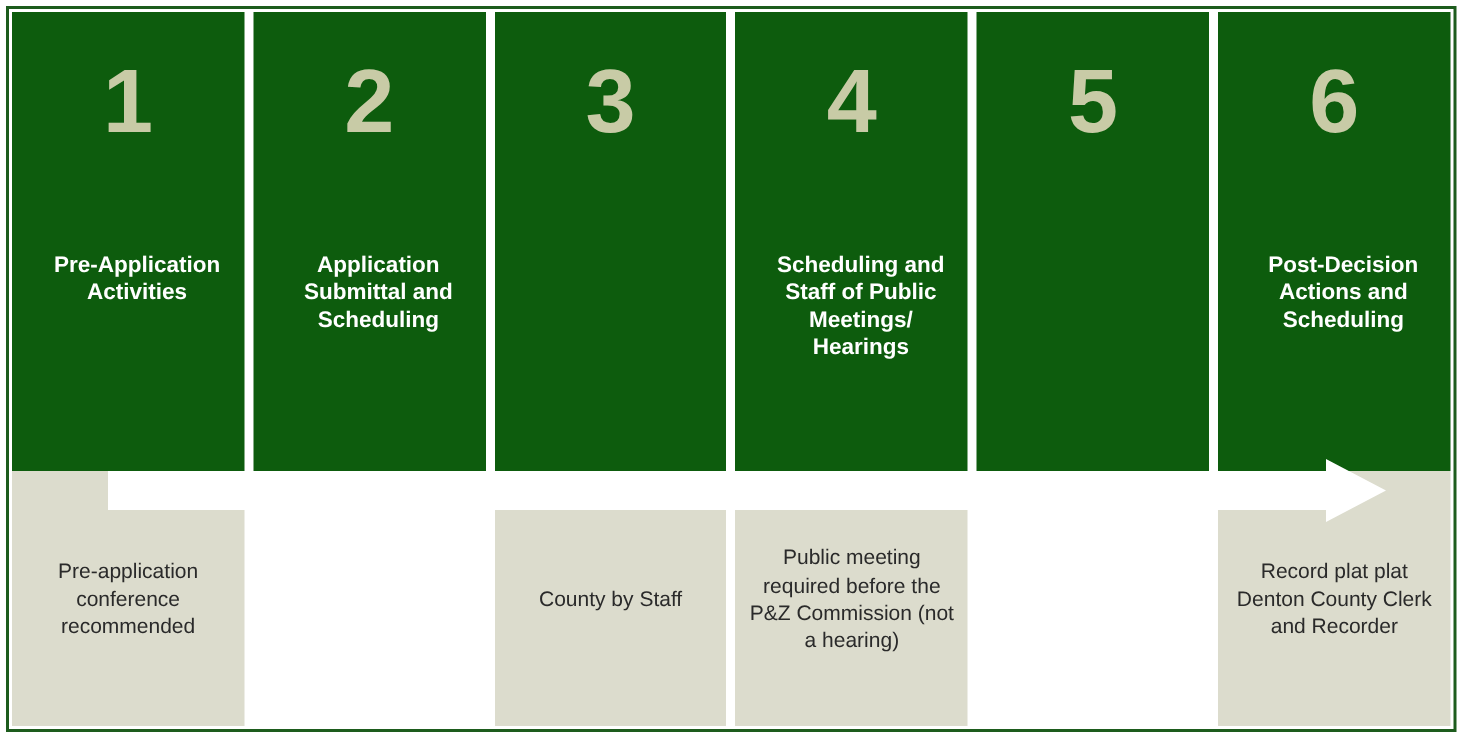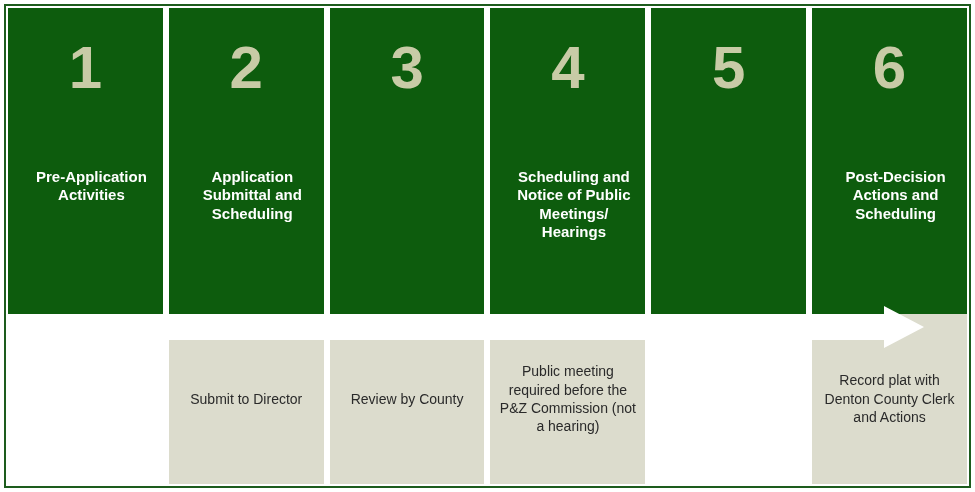--- a/index.html
+++ b/index.html
@@ -107,64 +107,64 @@
 
   <div class="frame"></div>
 
   <div class="steps">
 
     <div class="step-col">
       <div class="step-top">
         <div class="step-number">1</div>
         <div class="step-title">Pre-Application Activities</div>
       </div>
+      <div class="step-bottom">
+        <div class="step-detail">Pre-application conference recommended</div>
+      </div>
     </div>
 
     <div class="step-col">
       <div class="step-top">
         <div class="step-number">2</div>
         <div class="step-title">Application Submittal and Scheduling</div>
-      </div>
-      <div class="step-bottom">
-        <div class="step-detail">Submit to Director</div>
       </div>
     </div>
 
     <div class="step-col">
       <div class="step-top">
         <div class="step-number">3</div>
       </div>
       <div class="step-bottom">
-        <div class="step-detail">Review by County</div>
+        <div class="step-detail">County by Staff</div>
       </div>
     </div>
 
     <div class="step-col">
       <div class="step-top">
         <div class="step-number">4</div>
-        <div class="step-title">Scheduling and Notice of Public Meetings/ Hearings</div>
+        <div class="step-title">Scheduling and Staff of Public Meetings/ Hearings</div>
       </div>
       <div class="step-bottom">
         <div class="step-detail">Public meeting required before the P&amp;Z Commission (not a hearing)</div>
       </div>
     </div>
 
     <div class="step-col">
       <div class="step-top">
         <div class="step-number">5</div>
       </div>
     </div>
 
     <div class="step-col">
       <div class="step-top">
         <div class="step-number">6</div>
         <div class="step-title">Post-Decision Actions and Scheduling</div>
       </div>
       <div class="step-bottom">
-        <div class="step-detail">Record plat with Denton County Clerk and Actions</div>
+        <div class="step-detail">Record plat plat Denton County Clerk and Recorder</div>
       </div>
     </div>
 
   </div>
 
   <div class="arrow">
     <svg width="852" height="42" viewBox="0 0 852 42" xmlns="http://www.w3.org/2000/svg">
       <polygon points="0,8 812,8 812,0 852,21 812,42 812,34 0,34" fill="#ffffff"></polygon>
     </svg>
   </div>

